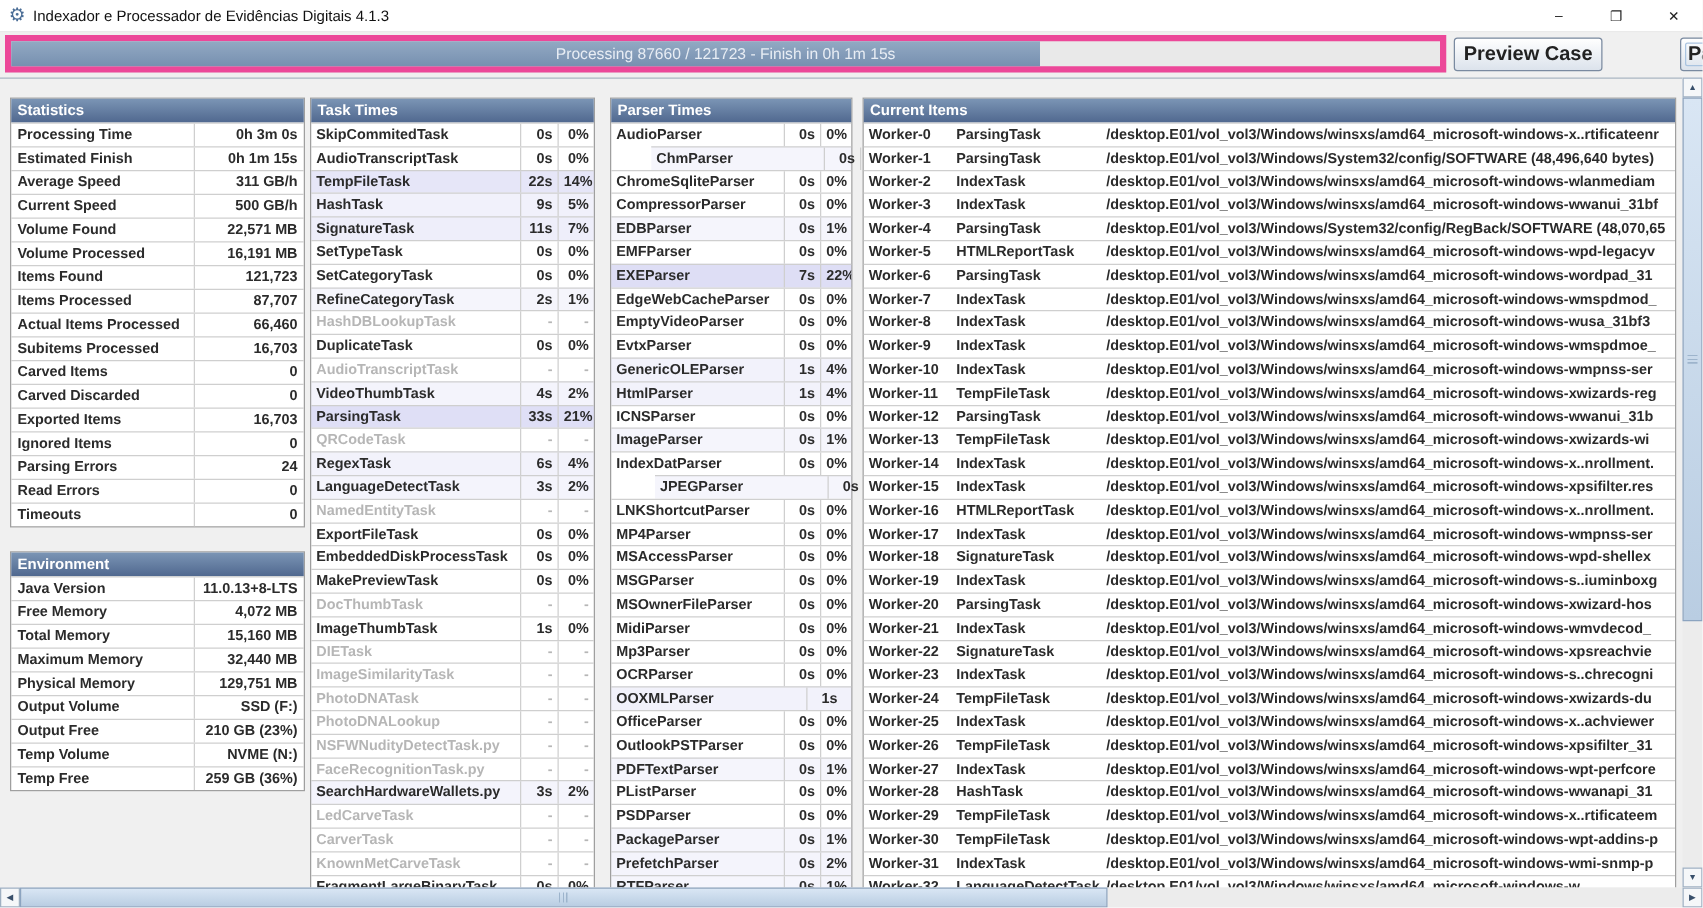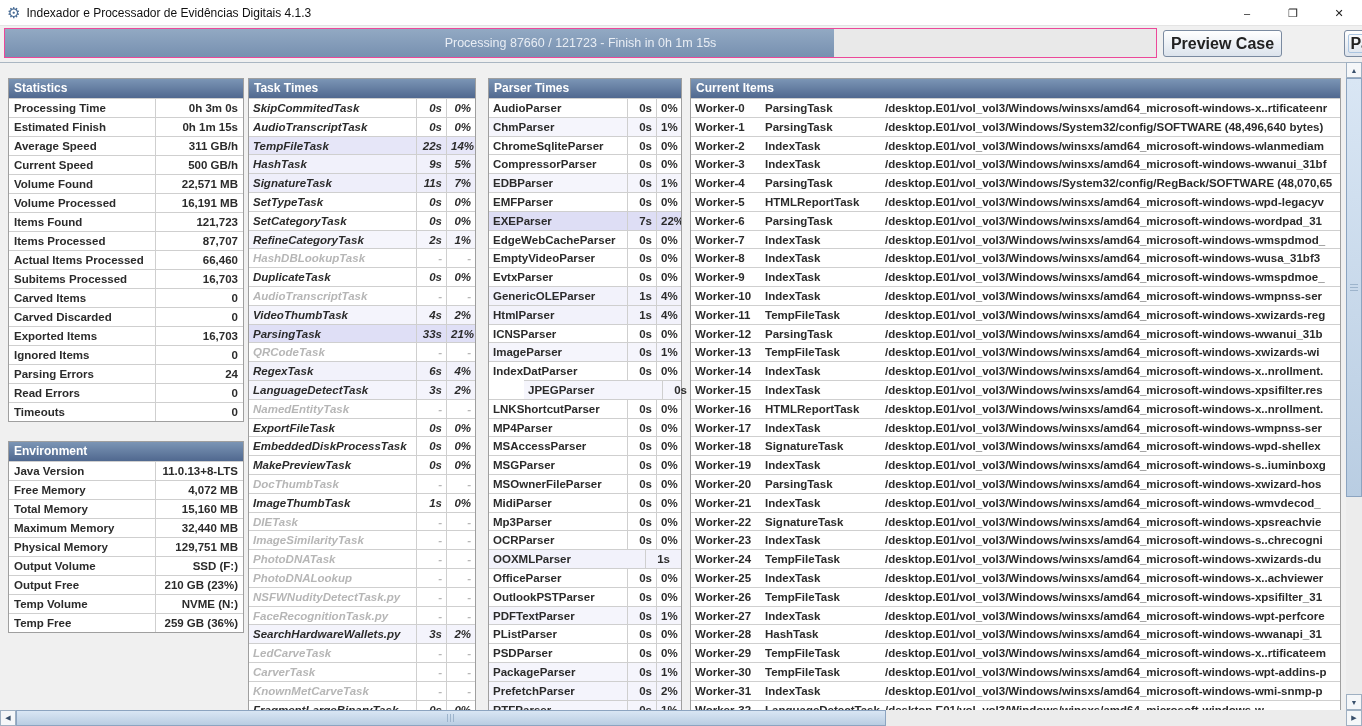--- a/index.html
+++ b/index.html
@@ -12,21 +12,21 @@
     display:flex; align-items:center; border-bottom:1px solid #e4e4e4; }
   .app-icon { font-size:15px; color:#4a6d96; margin:0 6px 0 7px; line-height:1; }
   .title-text { font-size:12px; color:#111; }
   .win-controls { position:absolute; right:0; top:0; height:26px; display:flex; }
   .win-btn { width:46px; height:26px; display:flex; align-items:center; justify-content:center;
     font-size:11px; color:#222; }
 
   
   .toolbar { position:absolute; left:0; top:26px; width:1362px; height:36px; background:#f0f0f0; }
   .progress { position:absolute; left:4px; top:2px; width:1153px; height:30px;
-    background:#e9e9e9; border:1px solid #ec4899; }
+    background:#e9e9e9; border:5px solid #ec4899; }
   .progress-fill { position:absolute; left:0; top:0; height:100%;
     background:linear-gradient(#92a9c3,#7790b0); }
   .progress-text { position:absolute; left:0; top:0; width:100%; height:100%;
     display:flex; align-items:center; justify-content:center;
     color:#e8edf4; font-size:12.5px; }
   .tb-btn { position:absolute; top:4px; height:27px; border:1px solid #7a8aa0; border-radius:3px;
     background:linear-gradient(#ffffff,#dce3ec); font-weight:bold; font-size:16px; color:#222;
     display:flex; align-items:center; justify-content:center; cursor:default; }
   #btn-preview { left:1163px; width:119px; }
   #btn-pause { left:1344px; width:60px; }
@@ -46,21 +46,21 @@
     padding:0 5px; white-space:nowrap; overflow:hidden; }
   .kv-value { text-align:right; border-left:1px solid #cfcfcf; }
 
   
   .t-row { display:grid; height:18.8px; border-top:1px solid #cfcfcf; }
   .t-row > div { font-size:11.5px; font-weight:bold; color:#2b2b2b; line-height:18px;
     padding:0 4px; white-space:nowrap; overflow:hidden; }
   .t-name {}
   .t-time, .t-pct { text-align:right; border-left:1px solid #cfcfcf; }
   .t-row.disabled > div { color:#b6b6b6; }
-  #task-body .t-row { grid-template-columns:167px 30px 1fr;font-style:italic; }
+  #task-body .t-row { grid-template-columns:167px 30px 1fr; }
   #parser-body .t-row { grid-template-columns:138px 29px 1fr; }
 
   
   #current-body .t-row { grid-template-columns:70px 120px 1fr; }
 
   
   #panel-stats   { left:8px;   top:15px; width:236px; }
   #panel-env     { left:8px;   top:378px; width:236px; }
   #panel-task    { left:248px; top:15px; width:228px; }
   #panel-parser  { left:488px; top:15px; width:194px; }
@@ -403,21 +403,21 @@
     </div>
 
     <div class="panel" id="panel-parser">
       <div class="panel-header">Parser Times</div>
       <div id="parser-body">
           <div class="t-row">
             <div class="t-name">AudioParser</div>
             <div class="t-time">0s</div>
             <div class="t-pct">0%</div>
           </div>
-          <div class="t-row" style="background: rgba(168, 168, 230, 0.114);">
+          <div class="t-row" style="background: rgba(168, 168, 230, 0.114); margin-left: 32px;">
             <div class="t-name">ChmParser</div>
             <div class="t-time">0s</div>
             <div class="t-pct">1%</div>
           </div>
           <div class="t-row">
             <div class="t-name">ChromeSqliteParser</div>
             <div class="t-time">0s</div>
             <div class="t-pct">0%</div>
           </div>
           <div class="t-row">

